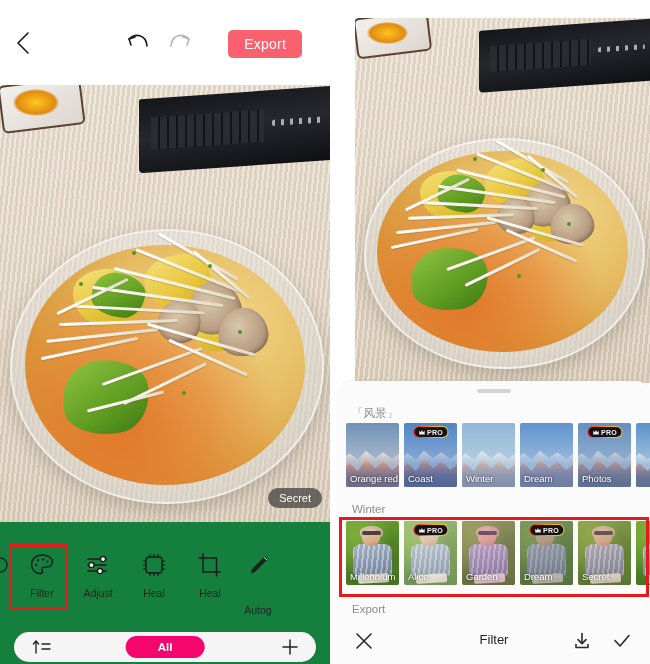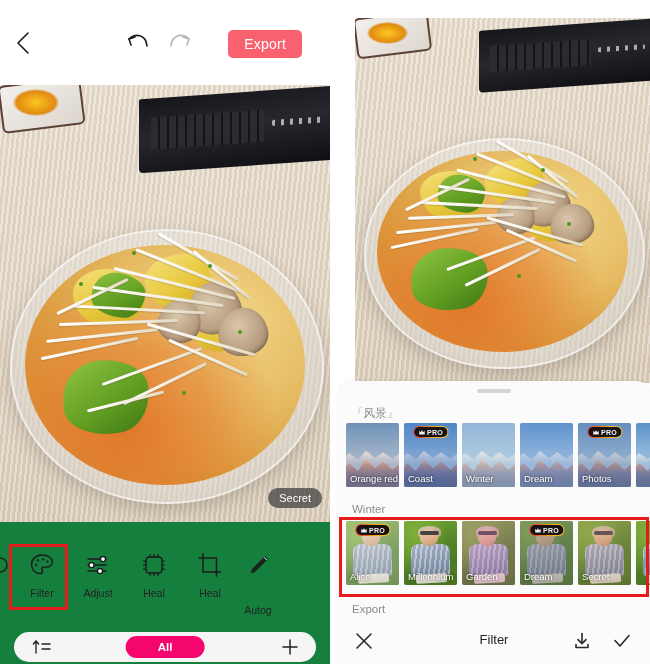--- a/index.html
+++ b/index.html
@@ -538,41 +538,41 @@
       <div class="filmstrip" style="top:140px;">
 
         <div class="thumb">
           <div class="prA"></div>
             <div class="prBody"></div>
             <div class="prStripes"></div>
           <div class="prHair"></div>
             <div class="prHead"></div>
             <div class="prGlass"></div>
             <div class="prBook"></div>
+          <div class="tname">Millennium</div>
+        </div>
+
+        <div class="thumb">
+          <div class="prA"></div>
+            <div class="prBody"></div>
+            <div class="prStripes"></div>
+          <div class="prHair"></div>
+            <div class="prHead"></div>
+            <div class="prGlass"></div>
+            <div class="prBook"></div>
           <div class="grade" style="background:linear-gradient(180deg,rgba(235,235,228,.35),rgba(215,220,212,.30));"></div>
           <div class="pro-badge">
             <div class="pro-inner">
               <svg width="7" height="7" viewBox="0 0 10 10">
                 <path d="M1 8 L1.2 2.6 L3.4 4.6 L5 1.4 L6.6 4.6 L8.8 2.6 L9 8 Z" fill="#f0f0f0"></path>
               </svg>
               <span class="ptxt">PRO</span>
             </div>
           </div>
           <div class="tname">Alice</div>
-        </div>
-
-        <div class="thumb">
-          <div class="prA"></div>
-            <div class="prBody"></div>
-            <div class="prStripes"></div>
-          <div class="prHair"></div>
-            <div class="prHead"></div>
-            <div class="prGlass"></div>
-            <div class="prBook"></div>
-          <div class="tname">Millennium</div>
         </div>
 
         <div class="thumb">
           <div class="prA"></div>
             <div class="prBody"></div>
             <div class="prStripes"></div>
           <div class="prHair"></div>
             <div class="prHead"></div>
             <div class="prGlass"></div>
             <div class="prBook"></div>

